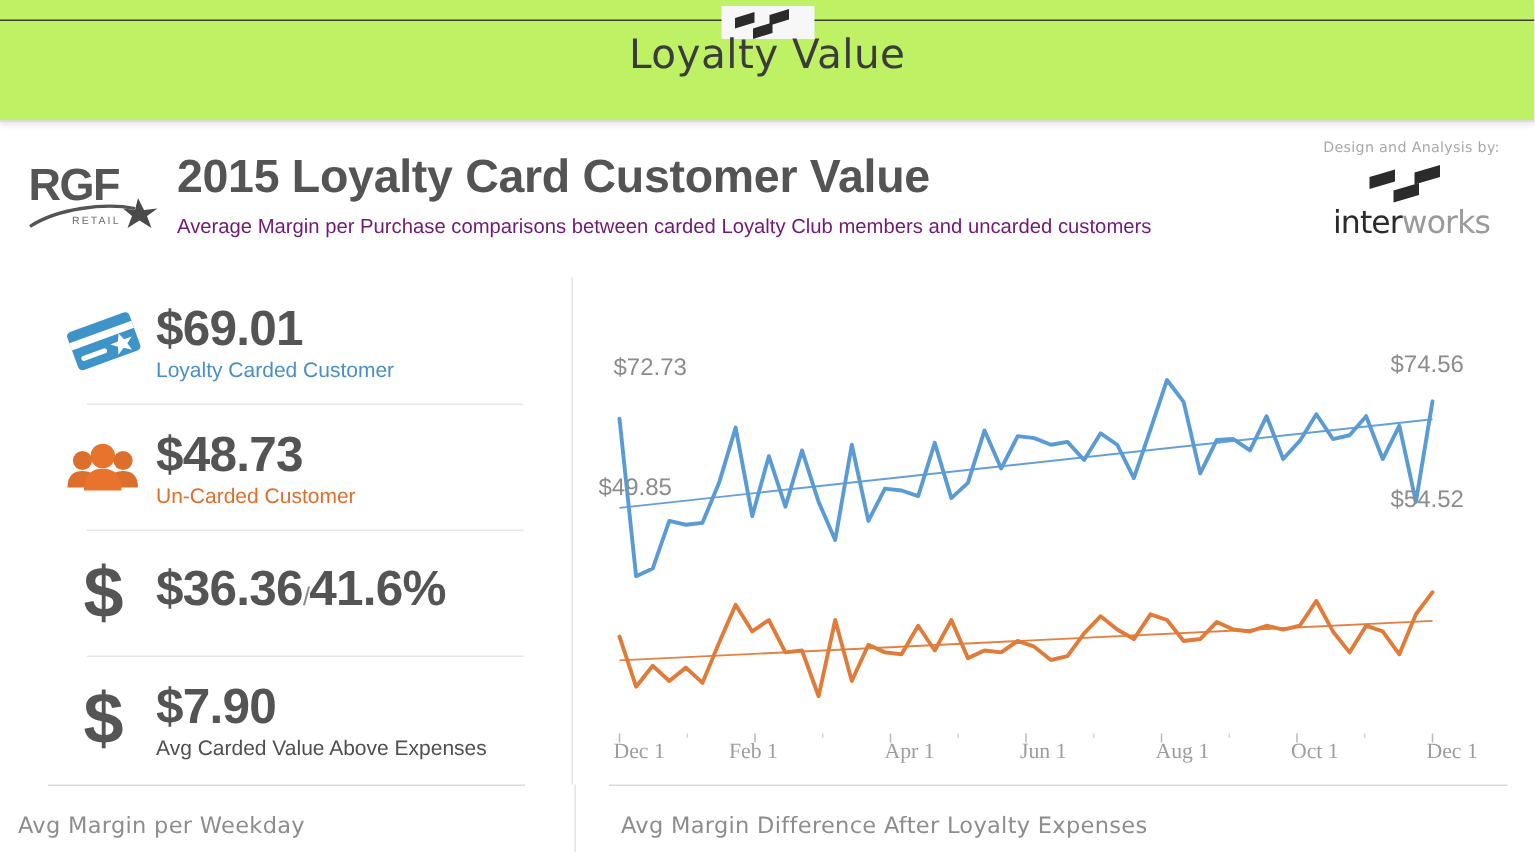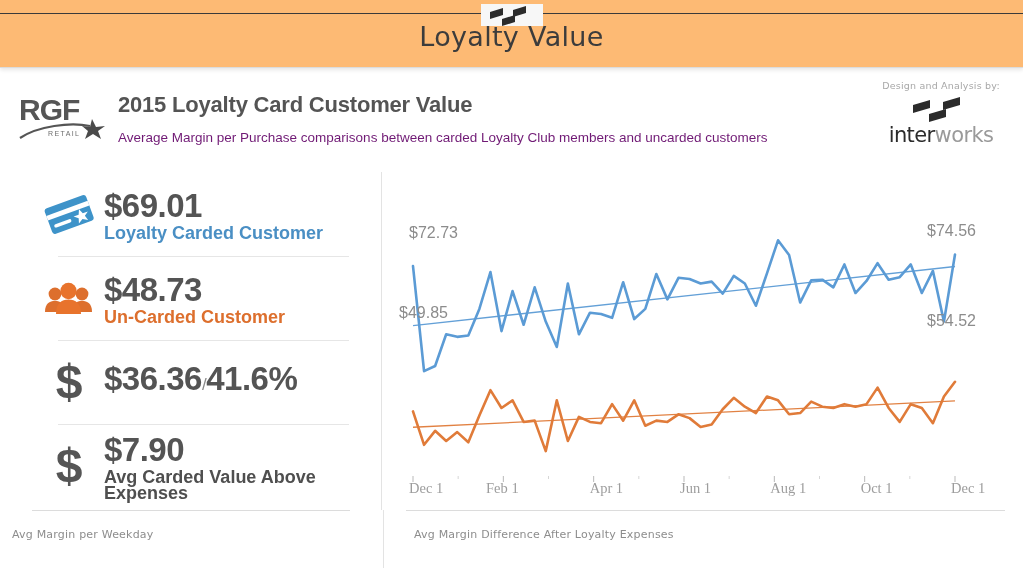--- a/index.html
+++ b/index.html
@@ -7,22 +7,22 @@
   body {
     font-family:"Liberation Sans", sans-serif;
     background:#ffffff;
     color:#4a4a4a;
     -webkit-font-smoothing:antialiased;
   }
 
   
   .titlebar{
     position:relative;
-    height:68px;
-    background:#fdba74;
+    height:81px;
+    background:#bef264;
     border-bottom:1px solid #dcdcdc;
     box-shadow:0 2px 4px rgba(0,0,0,.10);
   }
   .titlebar .rule{
     position:absolute; top:13px; left:0; width:100%; height:1px;
     background:#3a3a3a;
   }
   .titlebar .rule-gap{
     position:absolute; top:4px; left:481px; width:62px; height:22px;
     background:#f7f7f7;
@@ -45,21 +45,21 @@
   .dash-header{
     position:relative;
     height:104px;
     padding:0 18px;
   }
   .rgf-logo{
     position:absolute; left:18px; top:24px; width:90px; height:52px;
   }
   .head-text{ position:absolute; left:118px; top:20px; }
   .head-title{
-    font-size:22px;
+    font-size:31px;
     font-weight:bold;
     color:#545454;
     line-height:34px;
     letter-spacing:-.2px;
   }
   .head-sub{
     font-size:13.5px;
     color:#701a75;
     line-height:20px;
     margin-top:6px;
@@ -98,21 +98,21 @@
     width:62px; flex:0 0 62px; display:flex; align-items:center;
     justify-content:center;
   }
   .kpi-body{ padding-left:4px; }
   .kpi-value{
     font-size:33px; font-weight:bold; color:#545454; line-height:36px;
     letter-spacing:-.5px; white-space:nowrap;
   }
   .kpi-value .sep{ font-size:17px; font-weight:normal; color:#8a8a8a; }
   .kpi-label{
-    font-size:18px; font-weight:bold; line-height:16px; margin-top:1px;
+    font-size:14px; font-weight:normal; line-height:16px; margin-top:1px;
   }
   .lbl-blue{ color:#4a8fc4; }
   .lbl-orange{ color:#dd6f2d; }
   .lbl-gray{ color:#4f4f4f; }
 
   
   .chart-panel{
     position:absolute; left:383px; top:0; right:0; height:338px;
   }
   .chart-title{
@@ -141,21 +141,21 @@
     position:absolute; top:0; height:58px;
   }
   .bot-left{ left:0; width:382px; }
   .bot-right{ left:383px; right:0; border-left:1px solid #e3e3e3; }
   .bot-rule{
     position:absolute; top:0; height:1px; background:#dcdcdc;
   }
   .bot-left .bot-rule{ left:32px; right:32px; }
   .bot-right .bot-rule{ left:22px; right:18px; }
   .bot-title{
-    position:absolute; top:18px; font-size:11px; color:#8d8d8d;
+    position:absolute; top:18px; font-size:15px; color:#8d8d8d;
     font-family:"DejaVu Sans", sans-serif; letter-spacing:.2px;
   }
   .bot-left .bot-title{ left:12px; }
   .bot-right .bot-title{ left:30px; }
 </style>
 </head>
 <body>
 
 <div class="titlebar">
   <div class="rule"></div>

